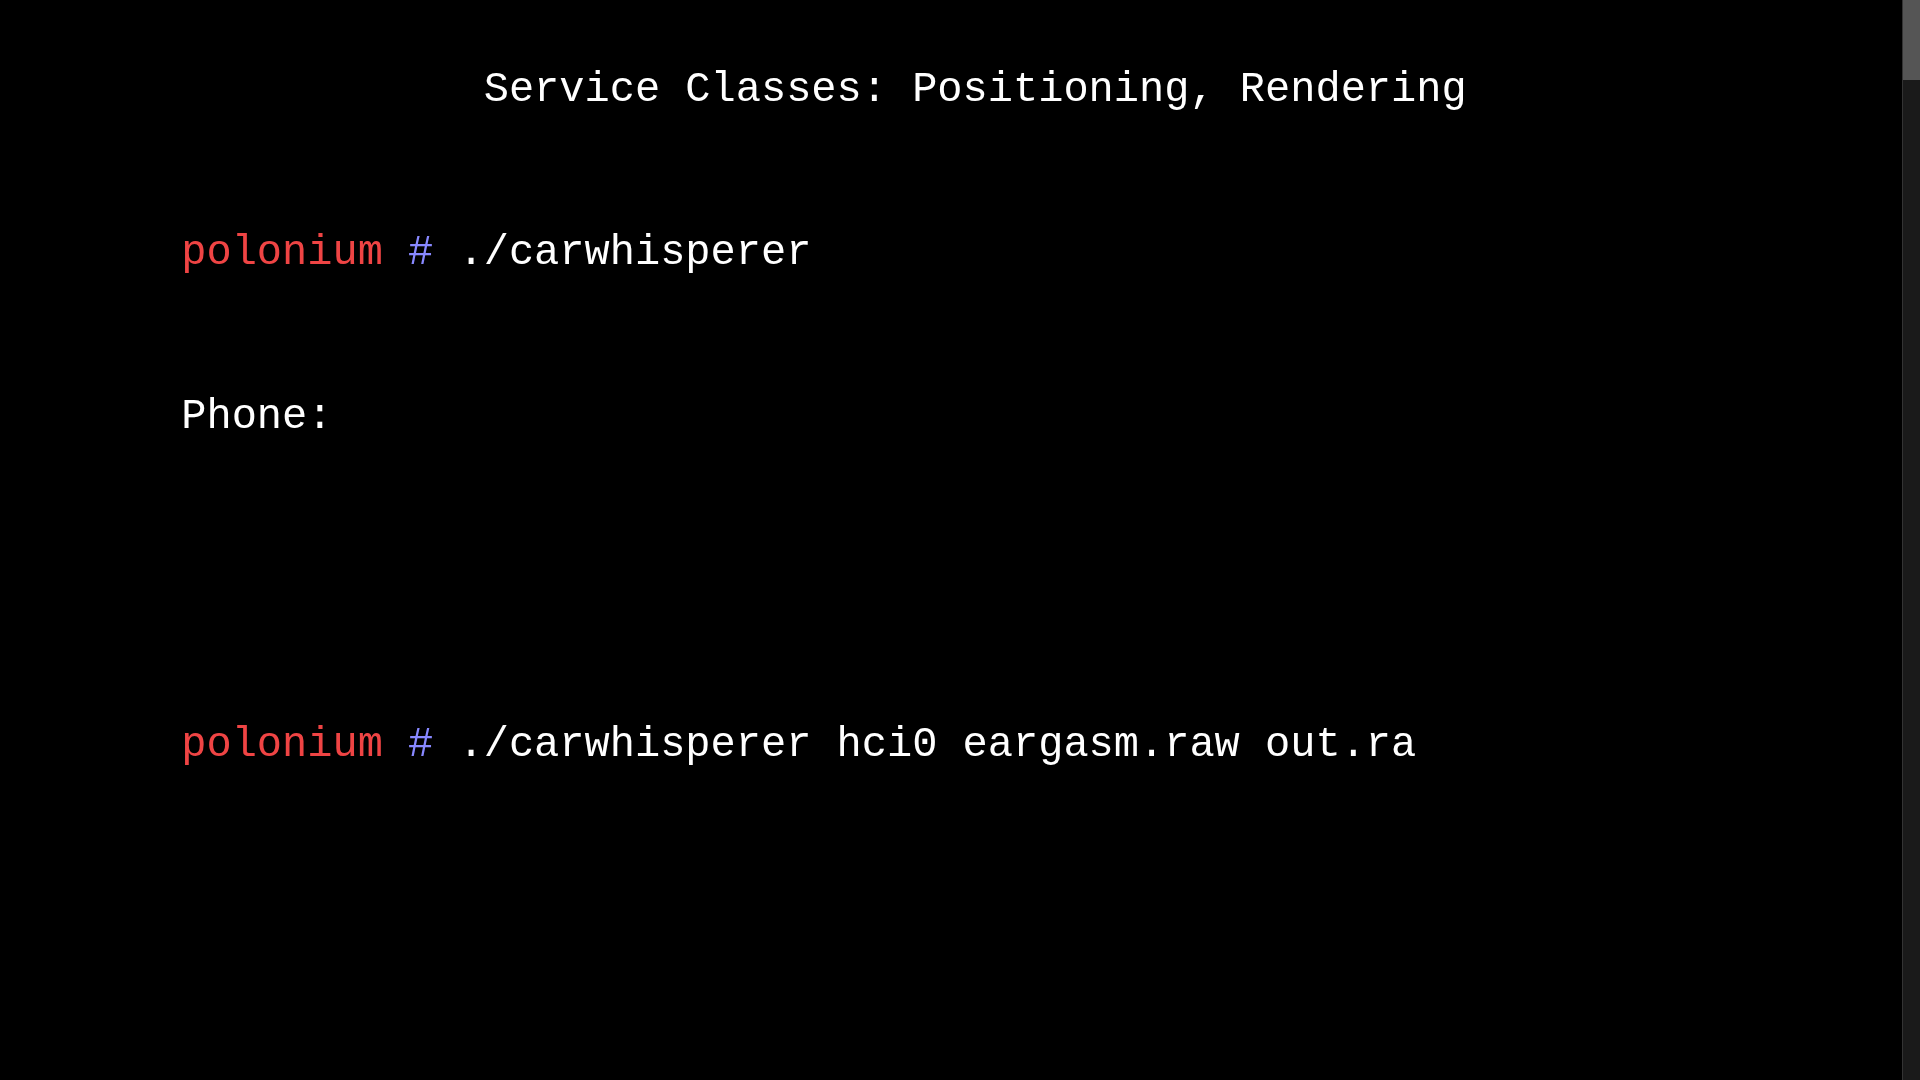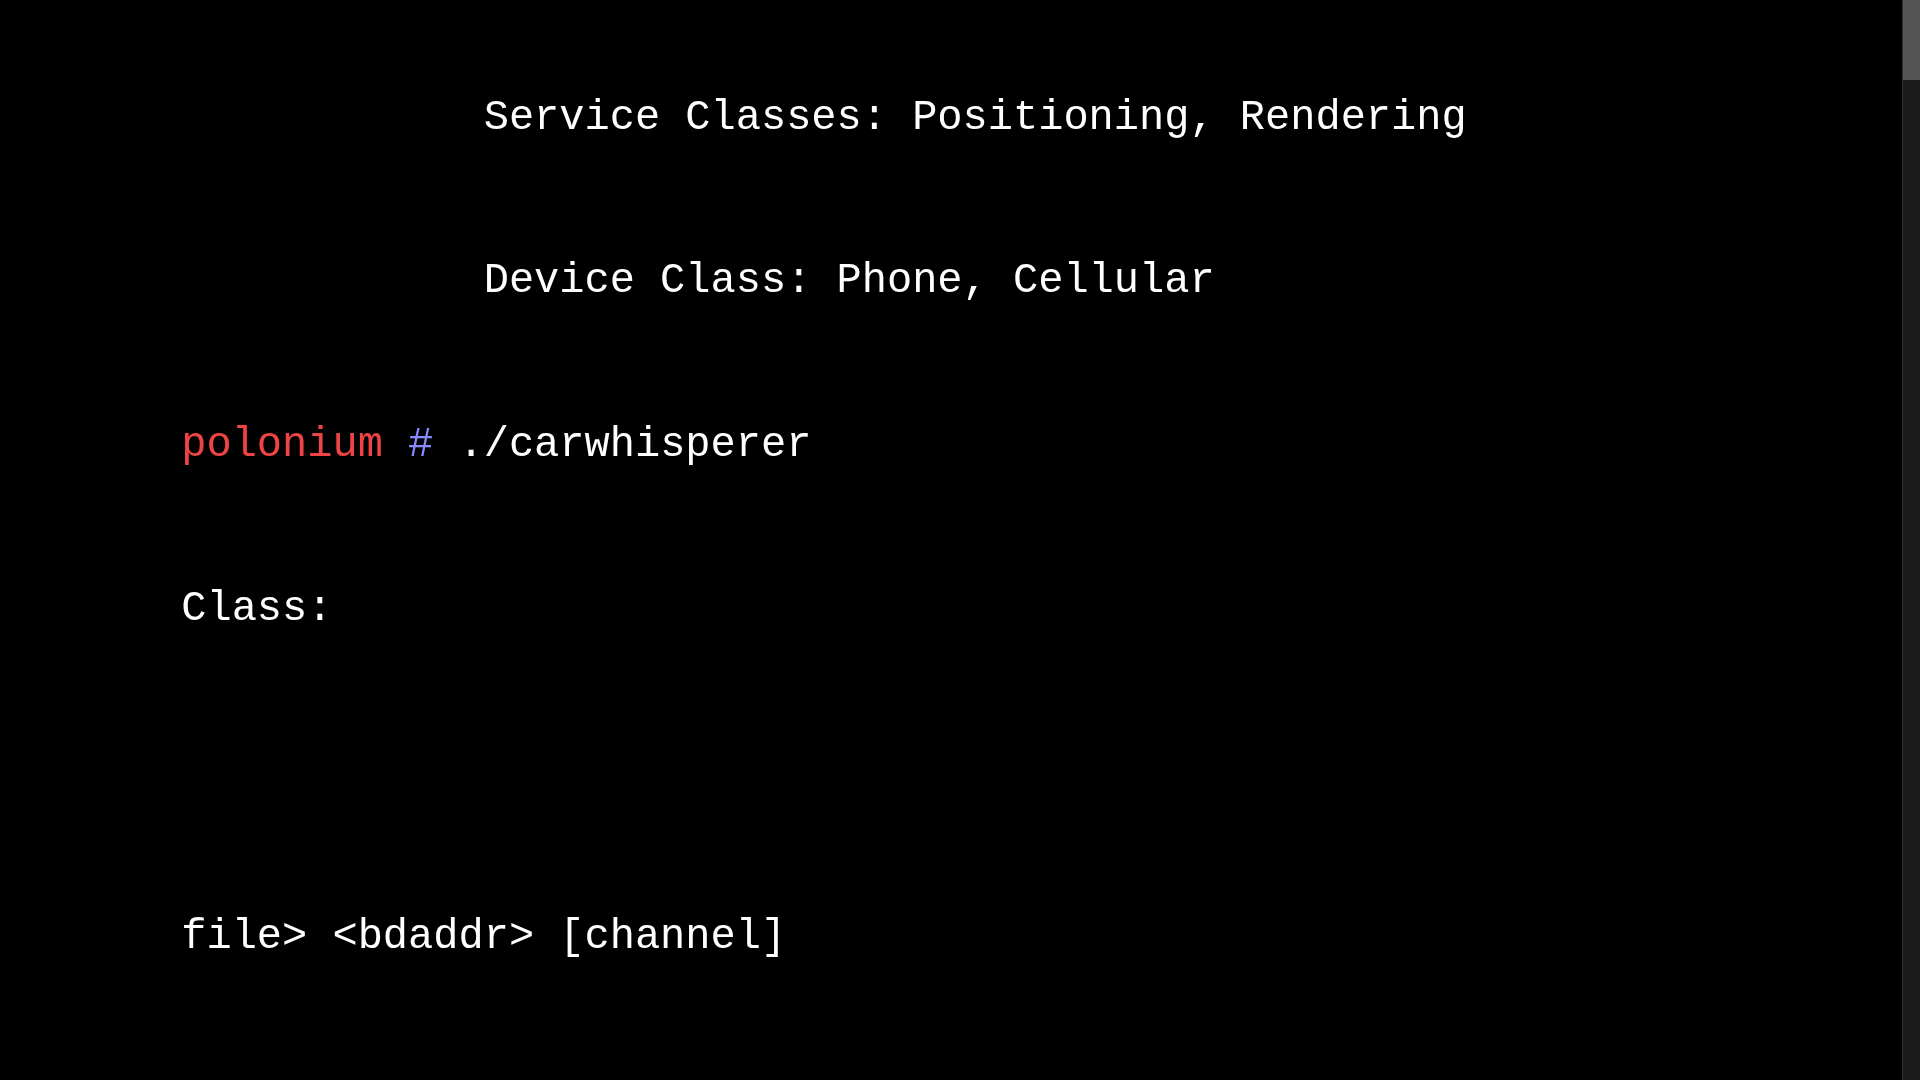--- a/index.html
+++ b/index.html
@@ -15,21 +15,21 @@
       overflow: hidden;
       font-family: 'Courier New', Courier, monospace;
       font-size: 42px;
       line-height: 1.3;
       color: #ffffff;
     }
 
     .terminal {
       width: 100%;
       height: 100%;
-      padding: 36px 30px;
+      padding: 8px 30px;
       position: relative;
       overflow: hidden;
     }
 
     .line {
       display: block;
       white-space: pre;
     }
 
     .prompt-red {
@@ -69,39 +69,33 @@
 </head>
 <body>
 
 <div class="terminal">
   <div class="content">
 
     <span class="line">
       <span class="white">            </span><span class="white">Service Classes: Positioning, Rendering</span>
     </span>
 
-    <span class="line">
-      <span class="white">            </span><span class="white">Device Class: Phone, Cellular</span>
-    </span>
 
     <span class="line">
       <span class="prompt-red">polonium</span><span class="prompt-hash"> #</span><span class="white"> ./carwhisperer</span>
     </span>
 
     <span class="line">
-      <span class="white">Class:</span>
+      <span class="white">Phone:</span>
     </span>
 
     <span class="line">
       <span class="white">            </span>
     </span>
 
-    <span class="line">
-      <span class="white">file&gt; &lt;bdaddr&gt; [channel]</span>
-    </span>
 
     <span class="line">
       <span class="prompt-red">polonium</span><span class="prompt-hash"> #</span><span class="white"> ./carwhisperer hci0 eargasm.raw out.ra</span>
     </span>
 
   </div>
 
   <div class="scrollbar">
     <div class="scrollbar-thumb"></div>
   </div>

